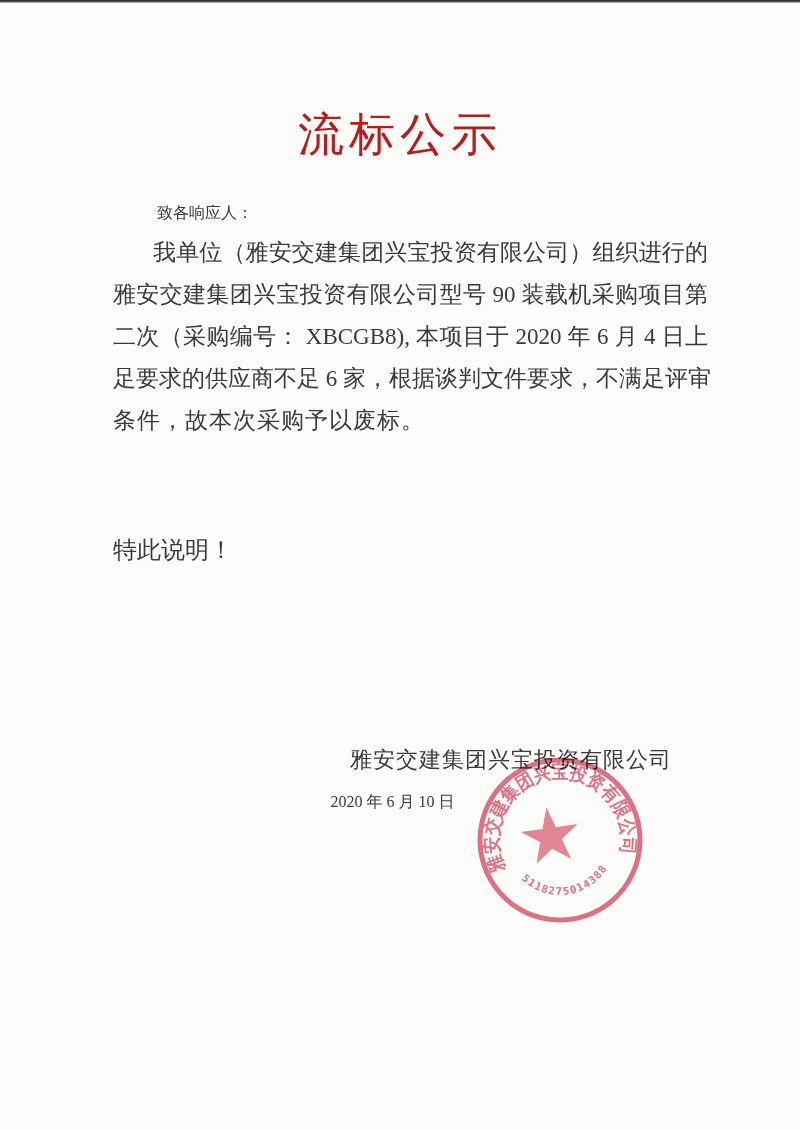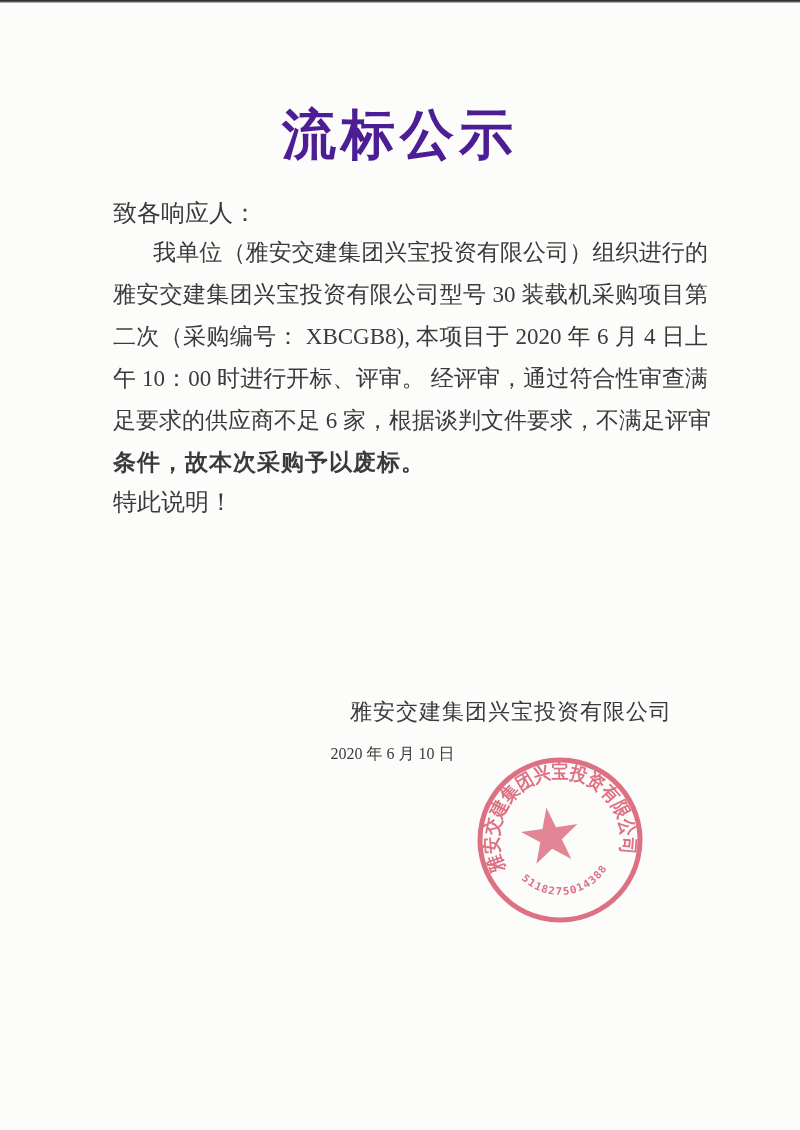--- a/index.html
+++ b/index.html
@@ -16,49 +16,50 @@
   }
   .scan-line {
     position: absolute;
     top: 0; left: 0; right: 0;
     height: 3px;
     background: linear-gradient(to bottom, #1f1f1f, #6a6a6a 70%, rgba(120,120,120,0));
   }
   .title {
     margin-top: 96px;
     text-align: center;
-    font-size: 54px;
+    font-size: 46px;
     line-height: 78px;
-    font-weight: bold;
+    font-weight: normal;
     letter-spacing: 5px;
-    color: #4c1d95;
+    color: #b91c1c;
   }
   .content {
     margin-left: 113px;
     width: 595px;
   }
   .salutation {
     margin-top: 20px;
-    font-size: 24px;
+    font-size: 16px;
     line-height: 38px;
+    margin-left: 44px;
   }
   .body-line {
     font-size: 23px;
     line-height: 42px;
     text-align: justify;
     text-align-last: justify;
     white-space: nowrap;
   }
   .body-line.indent { text-indent: 40px; font-family: Liberation Serif, serif; }
   .body-line.last {
     text-align-last: left;
     letter-spacing: 1px;
-    font-weight: bold;
   }
   .note {
+    margin-top: 90px;
     font-size: 24px;
     line-height: 36px;
   }
   .sig-company {
     margin-top: 172px;
     font-size: 22px;
     line-height: 40px;
     text-align: right;
     padding-right: 36px;
     letter-spacing: 1px;
@@ -85,23 +86,22 @@
 
 <div class="page">
   <div class="scan-line"></div>
 
   <h1 class="title">流标公示</h1>
 
   <div class="content">
     <p class="salutation">致各响应人：</p>
 
     <p class="body-line indent">我单位（雅安交建集团兴宝投资有限公司）组织进行的</p>
-    <p class="body-line">雅安交建集团兴宝投资有限公司型号 30 装载机采购项目第</p>
+    <p class="body-line">雅安交建集团兴宝投资有限公司型号 90 装载机采购项目第</p>
     <p class="body-line">二次（采购编号： XBCGB8), 本项目于 2020 年 6 月 4 日上</p>
-    <p class="body-line">午 10：00 时进行开标、评审。 经评审，通过符合性审查满</p>
     <p class="body-line">足要求的供应商不足 6 家，根据谈判文件要求，不满足评审</p>
     <p class="body-line last">条件，故本次采购予以废标。</p>
 
     <p class="note">特此说明！</p>
 
     <div class="sig-block">
       <p class="sig-company">雅安交建集团兴宝投资有限公司</p>
       <p class="sig-date">2020 年 6 月 10 日</p>
     </div>
   </div>

